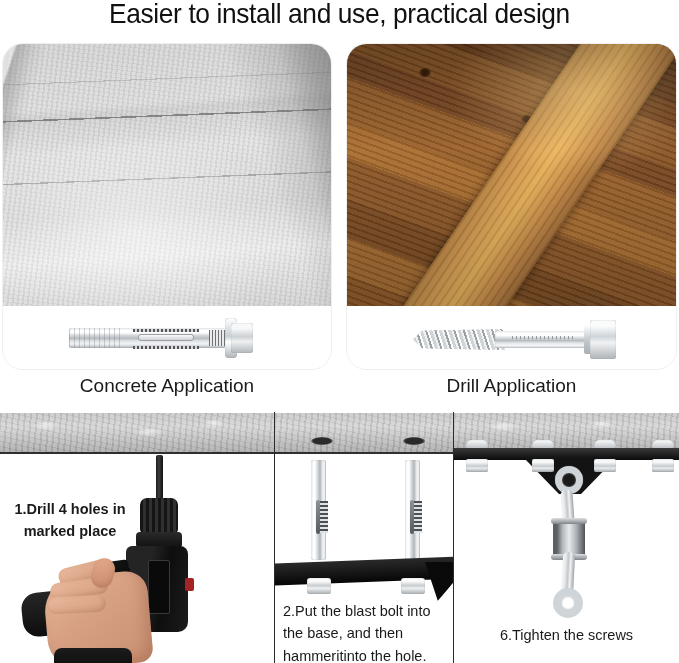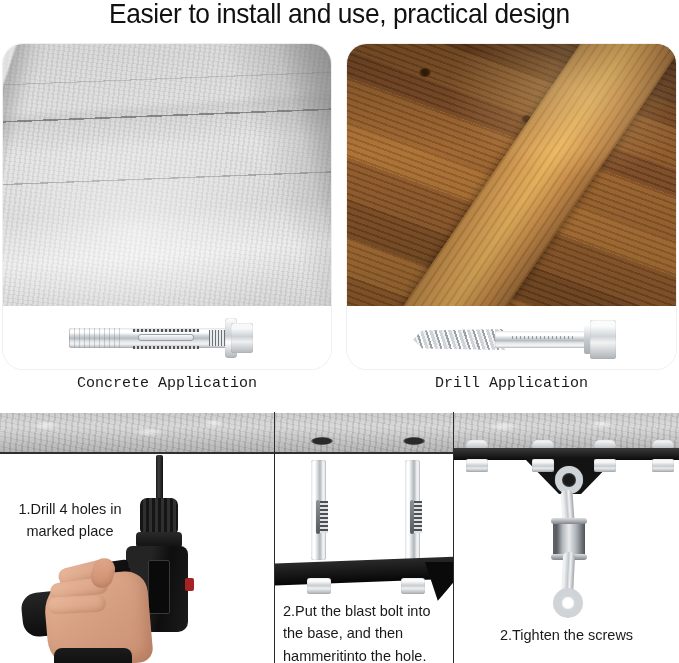--- a/index.html
+++ b/index.html
@@ -176,22 +176,22 @@
   }
   .lag-collar {
     position:absolute; left: 237px; top: 19px; width: 8px; height: 29px;
     background: linear-gradient(to bottom,#ffffff,#c6cbcf 50%,#a9aeb2);
     border-radius: 2px;
   }
 
   
   .caption {
     position: absolute; top: 375px;
-    font-size: 15px; color: #1a1a1a; text-align: center;
-    font-family: Liberation Mono, monospace;
+    font-size: 19px; color: #1a1a1a; text-align: center;
+    font-family: Liberation Sans, sans-serif;
   }
   .caption.left  { left: 3px;   width: 328px; }
   .caption.right { left: 347px; width: 329px; }
 
   
   .steps { position:absolute; left:0; top:412px; width:679px; height:251px; background:#fff; }
   .step { position:absolute; top:0; height:251px; background:#fff; overflow:hidden; }
   .step.s1 { left: 0px;   width: 274px; }
   .step.s2 { left: 275px; width: 178px; }
   .step.s3 { left: 454px; width: 225px; }
@@ -362,21 +362,21 @@
     border: 8px solid #cfd4d8; border-radius: 50%;
     background: #fff;
     box-shadow: inset 0 0 2px #7d8286;
   }
 
   
   .step-text {
     position:absolute; color:#1a1a1a; font-size:14.5px; line-height:1.55;
     font-family:"Liberation Sans", sans-serif; white-space: pre-line;
   }
-  .step-text.t1 { left: 6px;  top: 86px;  width: 128px; text-align:center; }
+  .step-text.t1 { left: 6px;  top: 86px;  width: 128px; text-align:center;font-weight:bold; }
   .step-text.t2 { left: 8px;  top: 188px; width: 172px; text-align:left; }
   .step-text.t3 { left: 0px;  top: 212px; width: 225px; text-align:center; }
 
   .corner-fold {
     position:absolute; right: -1px; top: 170px; width: 26px; height: 30px;
     background: #ffffff;
     clip-path: polygon(100% 0, 100% 100%, 0 100%);
     border-left: 1px solid #1f1f1f;
   }
 </style>
@@ -504,20 +504,20 @@
       <div class="brk-nut bn2"></div>
       <div class="brk-nut bn3"></div>
       <div class="brk-nut bn4"></div>
       <div class="sw-eye-top"></div>
       <div class="sw-rod-top"></div>
       <div class="sw-barrel"></div>
       <div class="sw-barrel-band t"></div>
       <div class="sw-barrel-band b"></div>
       <div class="sw-rod-bot"></div>
       <div class="sw-eye-bot"></div>
-      <div class="step-text t3">2.Tighten the screws</div>
+      <div class="step-text t3">6.Tighten the screws</div>
     </div>
 
     <div class="divider d1"></div>
     <div class="divider d2"></div>
   </div>
 
 </div>
 
 </body></html>

